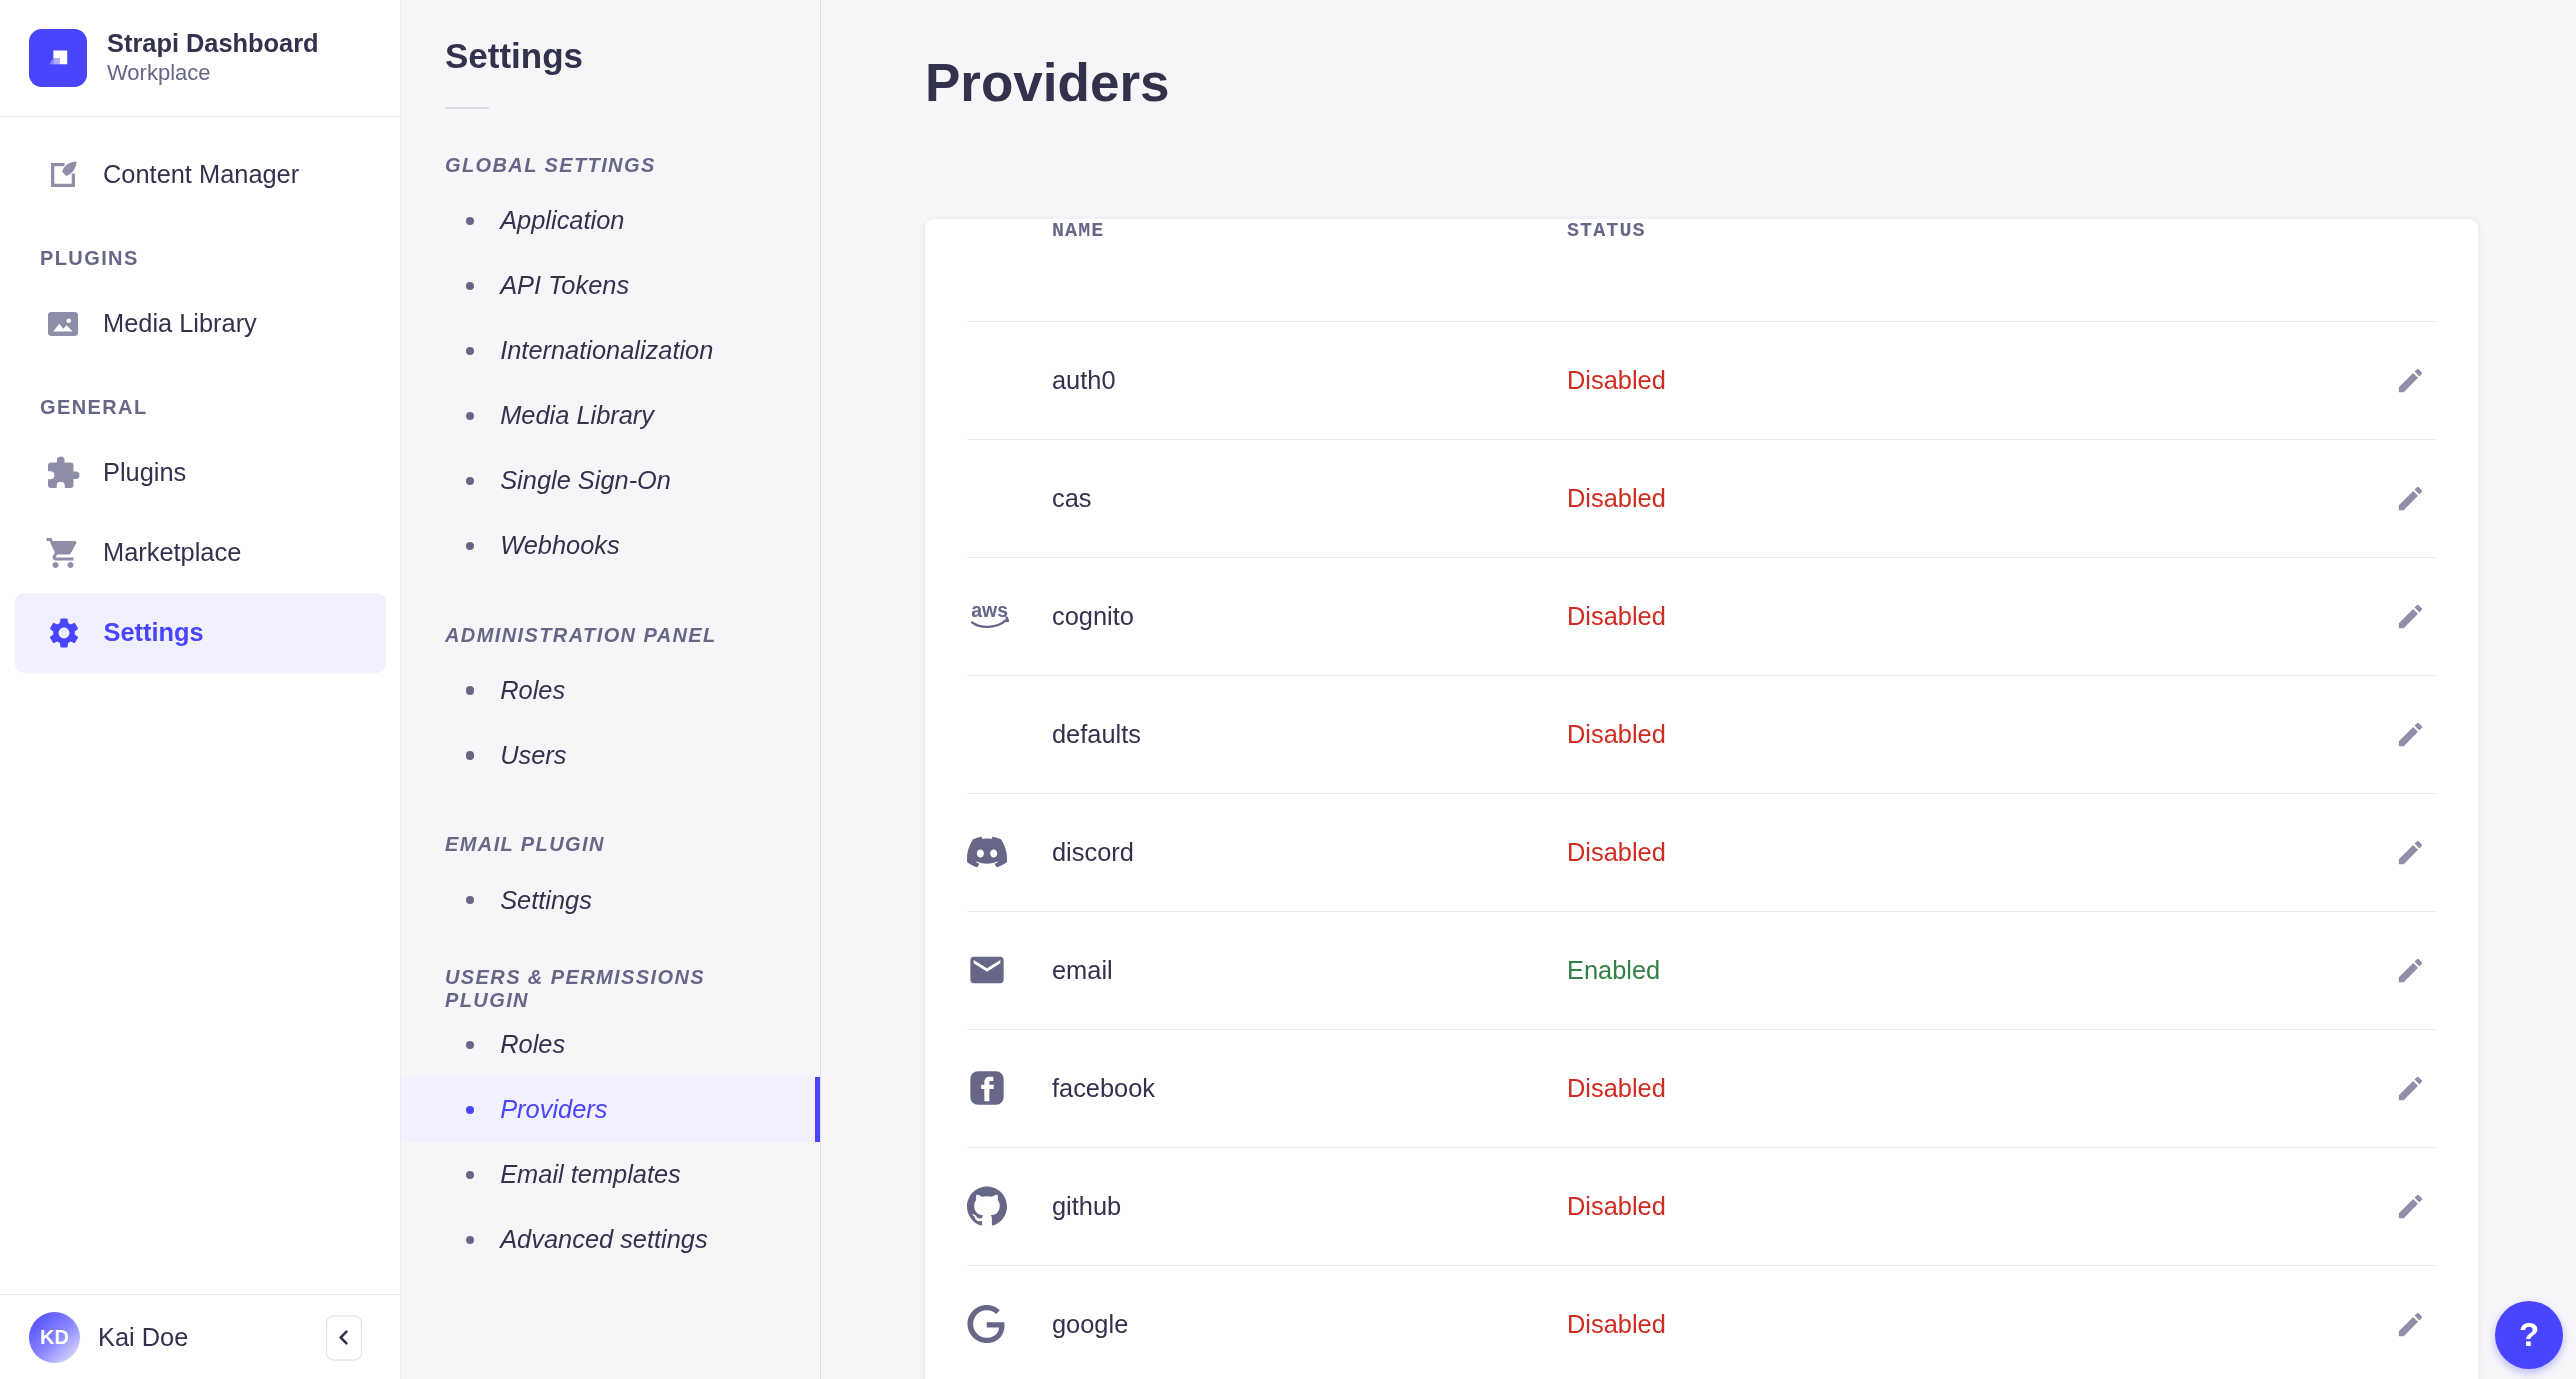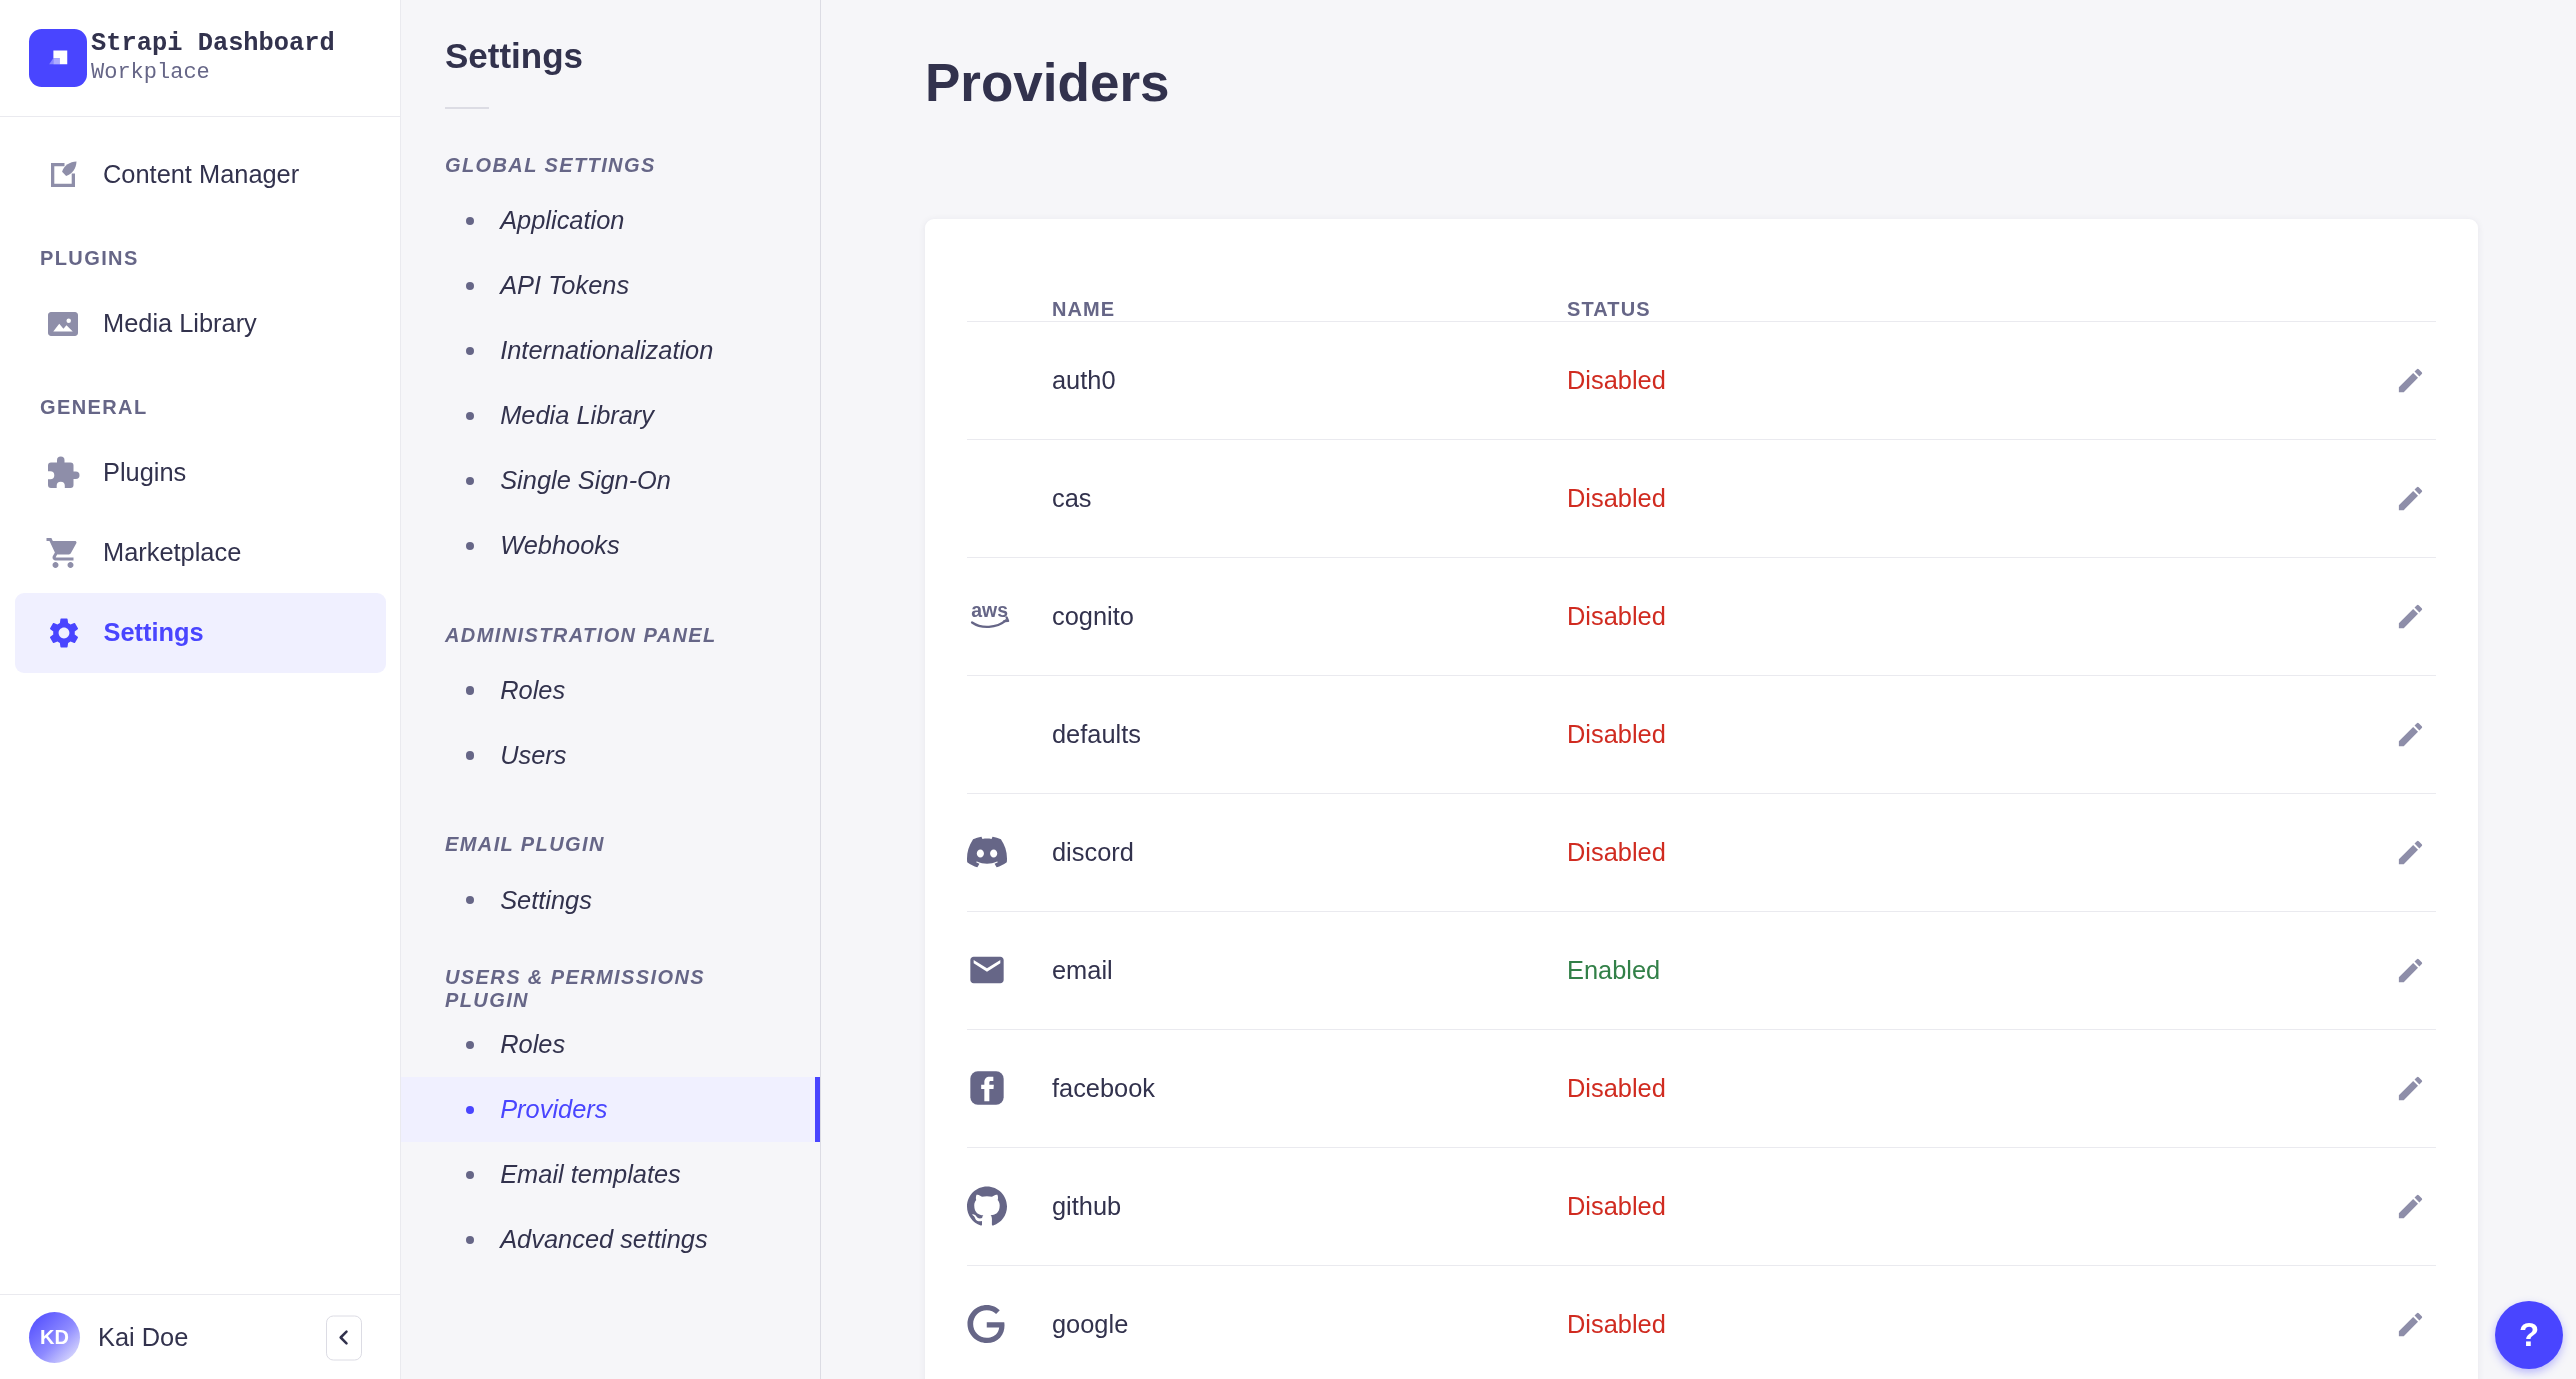--- a/index.html
+++ b/index.html
@@ -10,21 +10,21 @@
     color:#32324D;
     -webkit-font-smoothing:antialiased;
   }
   .app { position:relative; width:2576px; height:1380px; display:flex; }
 
   
   .sidebar {
     width:401px; height:100%; background:#FFFFFF;
     border-right:0.9px solid #EAEAEF; position:relative; flex:none;
   }
-  .brand { display:flex; align-items:flex-start; gap:4px; padding:29px; height:116px; cursor:pointer;font-family:Liberation Mono, monospace; }
+  .brand { display:flex; align-items:center; gap:20px; padding:29px; height:116px; cursor:pointer; }
   .brand-logo {
     width:58px; height:58px; border-radius:12.7px; background:#4945FF;
     display:flex; align-items:center; justify-content:center; flex:none;
   }
   .brand-title { font-size:25.4px; font-weight:700; color:#32324D; line-height:1.2; }
   .brand-sub { font-size:22px; color:#666687; line-height:1.3; }
   .sidebar-divider { height:0.9px; background:#EAEAEF; }
 
   .side-nav { padding-top:18px; }
   .nav-item {
@@ -86,21 +86,21 @@
   }
   .subnav-item.active .bullet { background:#4945FF; }
 
   
   .main { flex:1; height:100%; padding:53px 0 0 104px; position:relative; }
   .page-title { font-size:53px; font-weight:600; color:#32324D; line-height:1.15; }
   .card {
     margin-top:105px; width:1553px; background:#FFFFFF; border-radius:9px;
     box-shadow:0 1.8px 7.3px rgba(33,33,82,0.08); padding:0 42px; min-height:1172px;
   }
-  .thead { display:flex; align-items:flex-end; height:102px; }
+  .thead { display:flex; align-items:flex-start; height:102px;font-family:Liberation Mono, monospace; }
   .th {
     font-size:20px; font-weight:700; letter-spacing:1.1px; color:#666687;
   }
   .th-name { width:600px; padding-left:85px; }
   .th-status { flex:1; }
   .trow {
     display:flex; align-items:center; height:118px; border-top:0.9px solid #EAEAEF;
   }
   .cell-icon { width:85px; display:flex; align-items:center; color:#666687; flex:none; }
   .cell-name { width:515px; font-size:25.4px; color:#32324D; }

